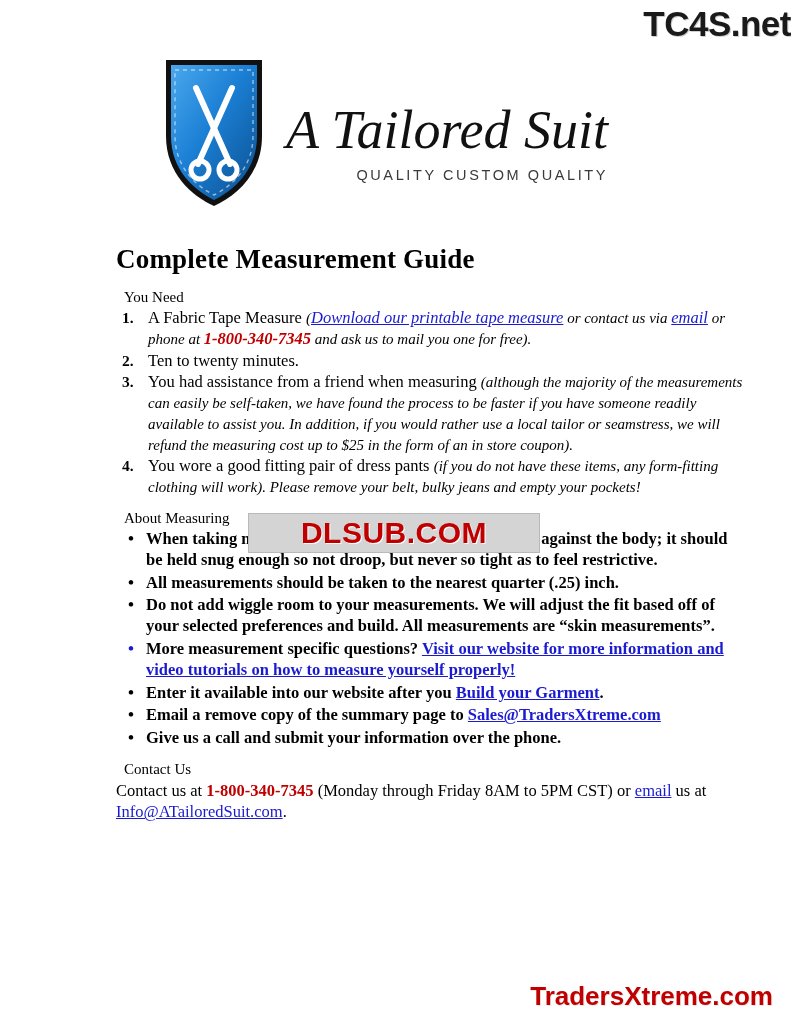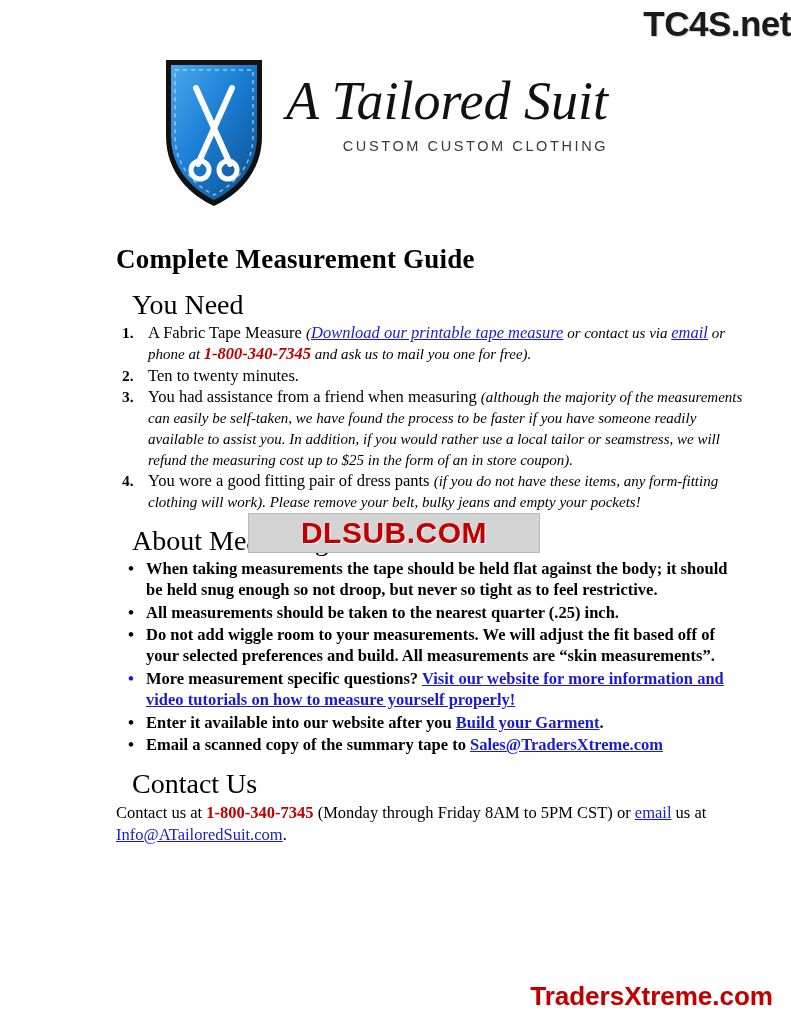--- a/index.html
+++ b/index.html
@@ -63,21 +63,21 @@
   
   .header {
     position: relative;
     height: 228px;
   }
   .logo-wrap {
     position: absolute;
     left: 160px;
     top: 52px;
     display: flex;
-    align-items: flex-start;
+    align-items: center;
   }
   .shield {
     width: 108px;
     height: 160px;
     position: relative;
   }
   .brand {
     margin-left: 18px;
     margin-top: 22px;
   }
@@ -107,23 +107,23 @@
   }
   h1.doc-title {
     font-family: "Liberation Serif", serif;
     font-size: 27px;
     font-weight: bold;
     margin: 16px 0 14px 0;
     letter-spacing: 0.2px;
   }
   h2.sec {
     font-family: "Liberation Serif", serif;
-    font-size: 28px;
+    font-size: 15px;
     font-weight: normal;
-    margin: 12px 0 2px 16px;
+    margin: 12px 0 2px 8px;
   }
 
   ol.num {
     list-style: none;
     margin: 0;
     padding: 0;
   }
   ol.num > li {
     position: relative;
     padding-left: 32px;
@@ -207,21 +207,21 @@
         <g stroke="#ffffff" stroke-width="6" fill="none" stroke-linecap="round">
           <path d="M36 36 L70 112"></path>
           <path d="M72 36 L38 112"></path>
         </g>
         <circle cx="40" cy="118" r="9" fill="none" stroke="#ffffff" stroke-width="5"></circle>
         <circle cx="68" cy="118" r="9" fill="none" stroke="#ffffff" stroke-width="5"></circle>
       </svg>
     </div>
     <div class="brand">
       <div class="brand-name">A Tailored Suit</div>
-      <div class="brand-sub">CUSTOM CUSTOM CLOTHING</div>
+      <div class="brand-sub">QUALITY CUSTOM QUALITY</div>
     </div>
   </div>
 </div>
 
 <div class="content">
 
   <h1 class="doc-title">Complete Measurement Guide</h1>
 
   <h2 class="sec">You Need</h2>
   <ol class="num">
@@ -254,21 +254,24 @@
     <li class="blue">
       <span>More measurement specific questions?  </span><a class="link" href="#">Visit our website for more information and video tutorials on how to measure yourself properly!</a>
     </li>
   </ul>
 
   <ul class="bul">
     <li>
       <span>Enter it available into our website after you </span><a class="link" href="#">Build your Garment</a><span>.</span>
     </li>
     <li>
-      <span>Email a scanned copy of the summary tape to </span><a class="link" href="#">Sales@TradersXtreme.com</a><span></span>
+      <span>Email a remove copy of the summary page to </span><a class="link" href="#">Sales@TradersXtreme.com</a><span></span>
+    </li>
+    <li>
+      <span>Give us a call and submit your information over the phone.</span>
     </li>
   </ul>
 
   <h2 class="sec">Contact Us</h2>
   <p class="contact-para"><span>Contact us at </span><span class="phone-plain">1-800-340-7345</span><span> (Monday through Friday 8AM to 5PM CST) or </span><a class="link" href="#">email</a><span> us at </span><a class="link" href="#">Info@ATailoredSuit.com</a><span>.</span></p>
 
 </div>
 
 <div class="wm-center">
   <span>DLSUB.COM</span>

